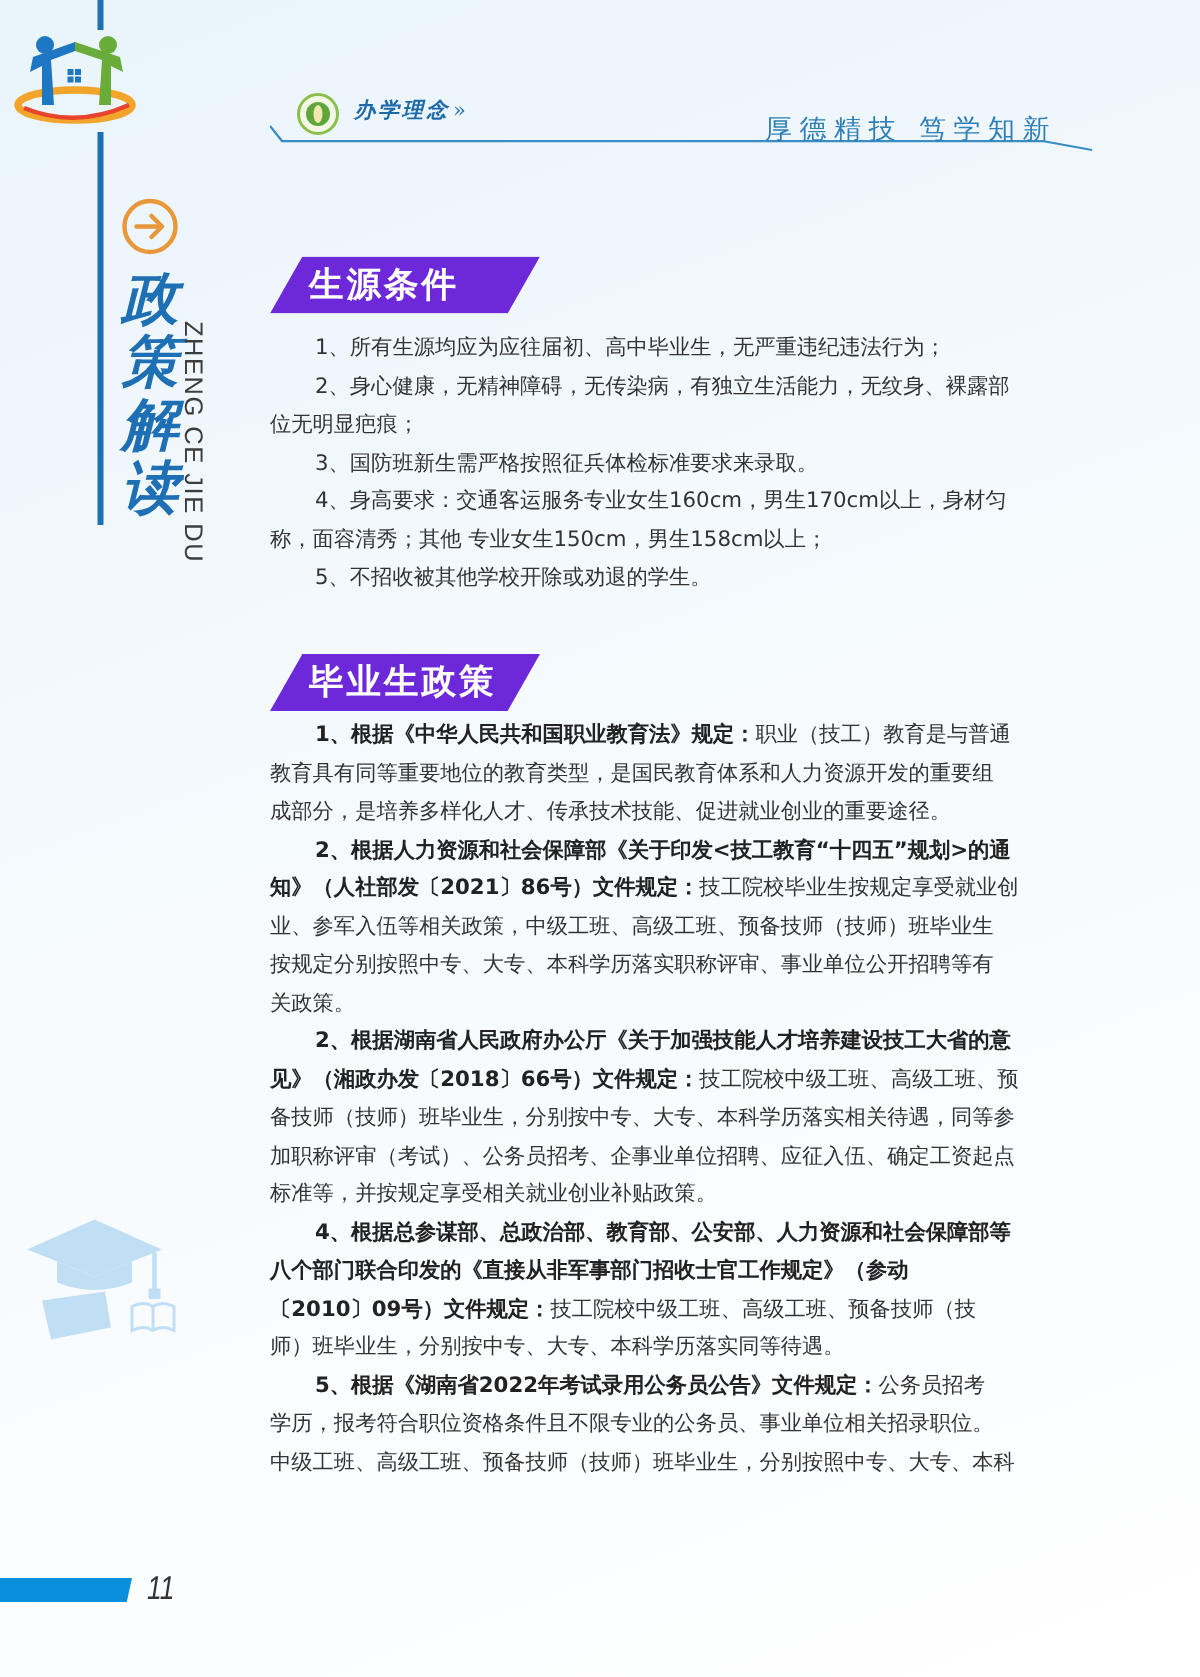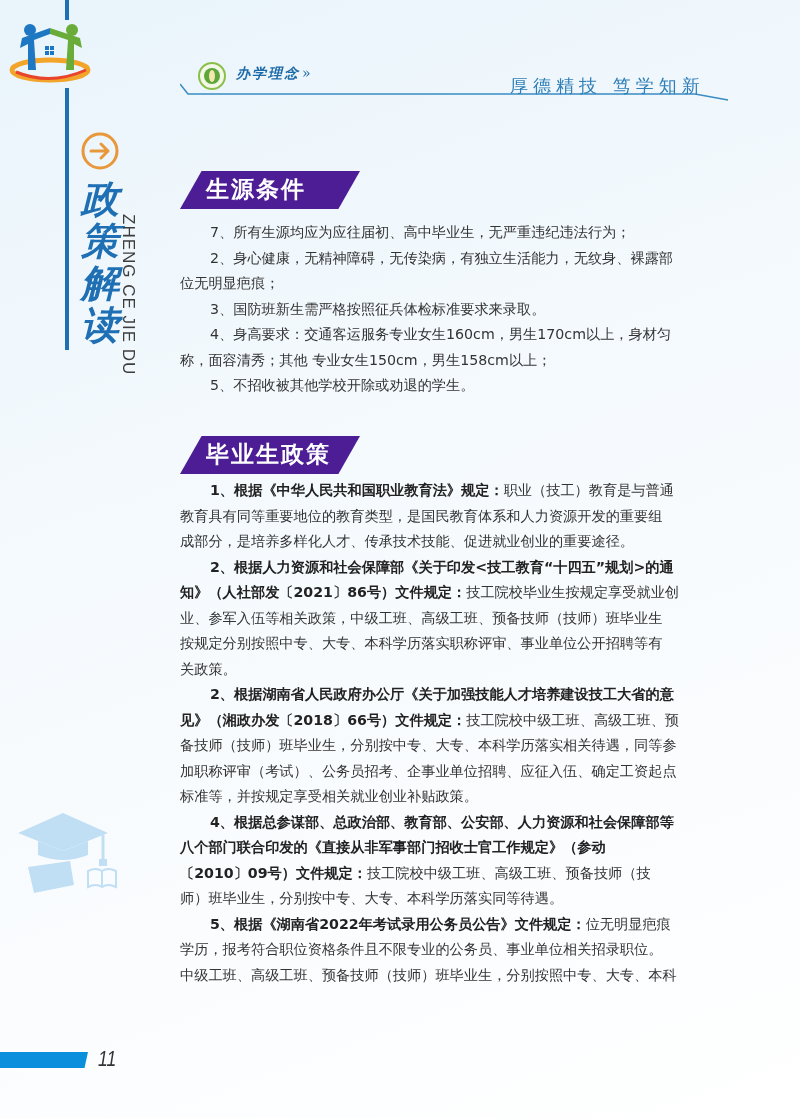--- a/index.html
+++ b/index.html
@@ -43,21 +43,21 @@
   .side-title span { display: block; }
   .side-pinyin {
     position: absolute; left: 118px; top: 214px;
     writing-mode: vertical-rl;
     font-family: "Liberation Sans", sans-serif;
     font-size: 17px; color: #3d3d3d; letter-spacing: 1px;
   }
 
   .section-tag {
     position: absolute; height: 38px; width: 180px;
-    background: #4c1d95;
+    background: #6d28d9;
     clip-path: polygon(12% 0, 100% 0, 88% 100%, 0 100%);
   }
   .section-tag .label {
     position: absolute; left: 26px; top: 3px;
     color: #fff; font-size: 23px; font-weight: bold; letter-spacing: 2px;
   }
 
   .para-block { position: absolute; left: 180px; width: 560px; font-size: 14.2px; color: #333; }
   .line { height: 25.5px; line-height: 25.5px; white-space: nowrap; }
   .line.indent { padding-left: 30px; }
@@ -117,21 +117,21 @@
   <span>策</span>
   <span>解</span>
   <span>读</span>
 </div>
 <div class="side-pinyin">ZHENG CE JIE DU</div>
 
 <div class="section-tag" style="left:180px; top:171px;">
   <span class="label">生源条件</span>
 </div>
 <div class="para-block" id="sec0" style="top:220px;">
-    <div class="line indent"><span>7、所有生源均应为应往届初、高中毕业生，无严重违纪违法行为；</span></div>
+    <div class="line indent"><span>1、所有生源均应为应往届初、高中毕业生，无严重违纪违法行为；</span></div>
     <div class="line indent"><span>2、身心健康，无精神障碍，无传染病，有独立生活能力，无纹身、裸露部</span></div>
     <div class="line"><span>位无明显疤痕；</span></div>
     <div class="line indent"><span>3、国防班新生需严格按照征兵体检标准要求来录取。</span></div>
     <div class="line indent"><span>4、身高要求：交通客运服务专业女生160cm，男生170cm以上，身材匀</span></div>
     <div class="line"><span>称，面容清秀；其他 专业女生150cm，男生158cm以上；</span></div>
     <div class="line indent"><span>5、不招收被其他学校开除或劝退的学生。</span></div>
   </div>
 
 <div class="section-tag" style="left:180px; top:436px;">
   <span class="label">毕业生政策</span>
@@ -147,21 +147,21 @@
     <div class="line"><span>关政策。</span></div>
     <div class="line indent"><span class="b">2、根据湖南省人民政府办公厅《关于加强技能人才培养建设技工大省的意</span></div>
     <div class="line"><span class="b">见》（湘政办发〔2018〕66号）文件规定：</span><span>技工院校中级工班、高级工班、预</span></div>
     <div class="line"><span>备技师（技师）班毕业生，分别按中专、大专、本科学历落实相关待遇，同等参</span></div>
     <div class="line"><span>加职称评审（考试）、公务员招考、企事业单位招聘、应征入伍、确定工资起点</span></div>
     <div class="line"><span>标准等，并按规定享受相关就业创业补贴政策。</span></div>
     <div class="line indent"><span class="b">4、根据总参谋部、总政治部、教育部、公安部、人力资源和社会保障部等</span></div>
     <div class="line"><span class="b">八个部门联合印发的《直接从非军事部门招收士官工作规定》（参动</span></div>
     <div class="line"><span class="b">〔2010〕09号）文件规定：</span><span>技工院校中级工班、高级工班、预备技师（技</span></div>
     <div class="line"><span>师）班毕业生，分别按中专、大专、本科学历落实同等待遇。</span></div>
-    <div class="line indent"><span class="b">5、根据《湖南省2022年考试录用公务员公告》文件规定：</span><span>位无明显疤痕</span></div>
+    <div class="line indent"><span class="b">5、根据《湖南省2022年考试录用公务员公告》文件规定：</span><span>公务员招考</span></div>
     <div class="line"><span>学历，报考符合职位资格条件且不限专业的公务员、事业单位相关招录职位。</span></div>
     <div class="line"><span>中级工班、高级工班、预备技师（技师）班毕业生，分别按照中专、大专、本科</span></div>
   </div>
 
 <svg class="cap-deco" viewBox="0 0 110 100">
   <polygon points="10,38 55,18 100,38 55,56" fill="#bcdcf3"></polygon>
   <path d="M30 46 V60 Q55 70 80 60 V46 L55 56 Z" fill="#bcdcf3"></path>
   <line x1="95" y1="40" x2="95" y2="66" stroke="#bcdcf3" stroke-width="3"></line>
   <rect x="91" y="64" width="8" height="7" fill="#bcdcf3"></rect>
   <polygon points="20,72 62,66 66,90 26,98" fill="#bcdcf3"></polygon>

